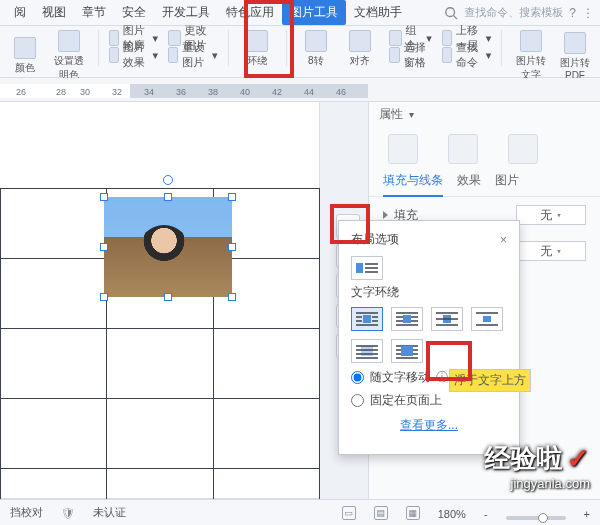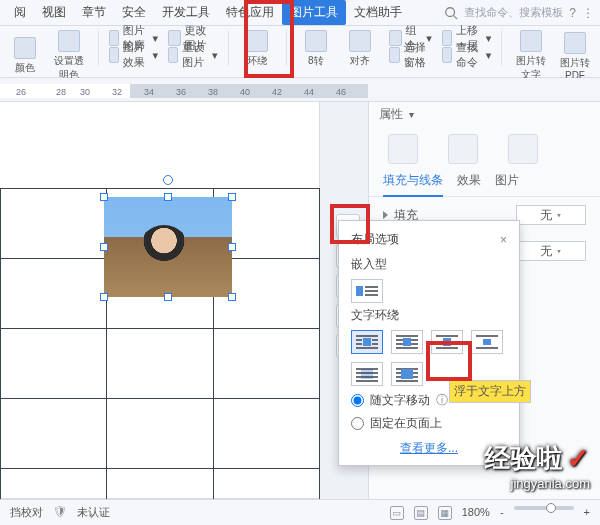--- a/index.html
+++ b/index.html
@@ -66,38 +66,38 @@
   .panel-icons .pi .pbox { width:30px; height:30px; background:#eef1f6; border:1px solid #d6dde7; border-radius:3px; }
   .panel-tabs { display:flex; gap:14px; padding:4px 14px 0; font-size:12px; border-bottom:1px solid #e2e6ee; }
   .panel-tab { padding-bottom:6px; color:#666; cursor:pointer; }
   .panel-tab.active { color:#2f7de0; border-bottom:2px solid #2f7de0; margin-bottom:-1px; }
   .prop-row { display:flex; align-items:center; justify-content:space-between; padding:8px 14px; font-size:12px; color:#555;font-family:Liberation Mono, monospace; }
   .prop-row .tri { display:inline-block; width:0; height:0; border-top:4px solid transparent; border-bottom:4px solid transparent; border-left:5px solid #7d8794; margin-right:6px; }
   .prop-sel { width:70px; height:20px; border:1px solid #c8cfda; background:#fff; display:flex; align-items:center; justify-content:center; cursor:pointer; gap:4px; }
   .prop-sel::after { content:"▾"; color:#888; font-size:9px; }
 
   
-  .popover { position:absolute; left:338px; top:220px; width:182px; background:#fff; border:1px solid #c2c9d4; box-shadow:0 4px 10px rgba(0,0,0,.2); padding:10px 12px 8px; z-index:20; }
+  .popover { position:absolute; left:338px; top:220px; width:182px; background:#fff; border:1px solid #c2c9d4; box-shadow:0 4px 10px rgba(0,0,0,.2); padding:10px 12px 20px; z-index:20; }
   .popover .title-row { display:flex; justify-content:space-between; align-items:center; font-size:12px; color:#444; margin-bottom:8px; }
   .popover .subhead { font-size:12px; color:#444; margin:4px 0 6px; }
   .wrap-grid { display:flex; flex-wrap:wrap; gap:8px; }
   .wrap-opt { width:32px; height:24px; border:1px solid #c2c9d4; display:flex; align-items:center; justify-content:center; cursor:pointer; background:#fff; }
   .wrap-opt.sel { background:#dfe9f8; border-color:#2f7de0; }
   .wrap-svg line { stroke:#3b4250; stroke-width:1.5; }
   .wrap-svg .img { fill:#4f8edc; }
   .popover .radio-row { display:flex; align-items:center; gap:6px; font-size:12px; color:#444; margin-top:6px; }
   .popover .radio-row input { margin:0; }
   .popover .morelink { text-align:center; color:#2f7de0; font-size:12px; text-decoration:underline; margin-top:8px; cursor:pointer; }
   .popover .hint { position:absolute; right:-12px; bottom:62px; font-size:12px; border:1px solid #c2c9d4; background:#fde047; padding:2px 4px; color:#555; }
 
   .red-box { position:absolute; border:4px solid #d72c2c; pointer-events:none; z-index:30; }
 
   
   .status { position:absolute; left:0; bottom:0; width:600px; height:26px; background:#f5f7fb; border-top:1px solid #d6dde7; display:flex; align-items:center; justify-content:space-between; padding:0 10px; font-size:11px; color:#555; }
-  .status .left, .status .right { display:flex; align-items:flex-start; gap:10px; }
+  .status .left, .status .right { display:flex; align-items:flex-end; gap:18px; }
   .status .vicon { width:14px; height:14px; display:inline-flex; align-items:center; justify-content:center; border:1px solid #9aa3af; border-radius:2px; font-size:9px; color:#7d8794; }
 
   
   .watermark { position:absolute; right:10px; bottom:34px; text-align:right; z-index:50; pointer-events:none; }
   .watermark .wm1 { font-size:26px; font-weight:700; color:#fff; text-shadow:0 0 4px #000,1px 1px 2px #000; display:inline-flex; align-items:center; gap:4px; }
   .watermark .chk { color:#e53a2f; font-size:28px; }
   .watermark .wm2 { font-size:13px; color:#fff; text-shadow:0 0 3px #000,1px 1px 2px #000; }
 </style>
 </head>
 <body>
@@ -321,21 +321,20 @@
   </div>
 </div>
 
 <div class="red-box" style="left:330px; top:204px; width:40px; height:40px;"></div>
 
 <div class="popover">
   <div class="title-row">
     <span>布局选项</span>
     <span style="cursor:pointer;color:#888;">×</span>
   </div>
-  <div class="subhead">嵌入型</div>
   <div class="wrap-grid">
     <div class="wrap-opt">
         <svg class="wrap-svg" viewBox="0 0 24 18" width="24" height="18">
           <rect class="img" x="1" y="4" width="7" height="10"></rect>
           <line x1="10" y1="5" x2="23" y2="5"></line>
           <line x1="10" y1="9" x2="23" y2="9"></line>
           <line x1="10" y1="13" x2="23" y2="13"></line>
         </svg>
       </div>
   </div>

